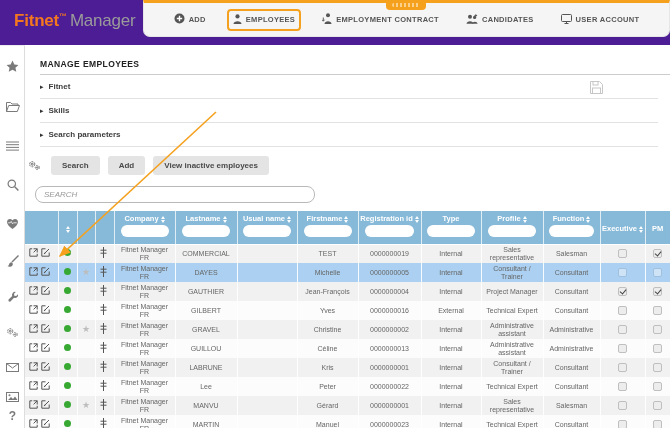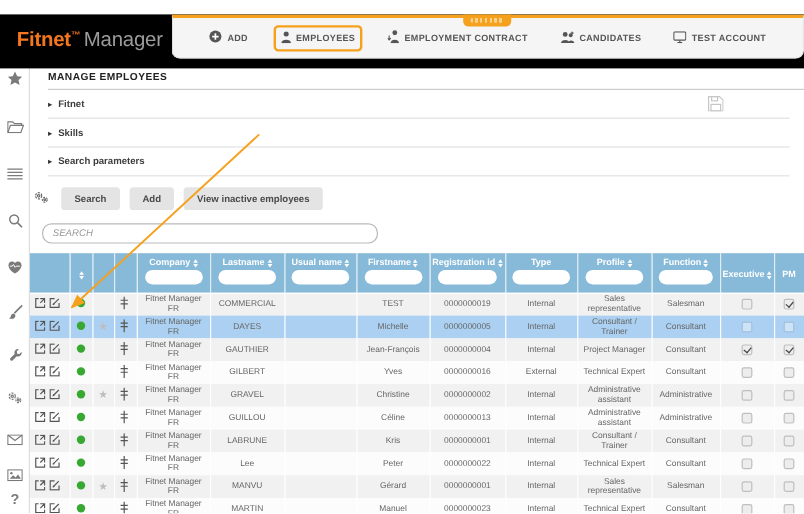--- a/index.html
+++ b/index.html
@@ -3,21 +3,21 @@
 <meta charset="utf-8">
 <style>
   * { margin:0; padding:0; box-sizing:border-box; }
   html,body { background:#fff; }
   .screen {
     position:relative; width:670px; height:428px; overflow:hidden;
     background:#fff; font-family:"Liberation Sans", sans-serif; color:#444;
   }
 
   
-  .header { position:absolute; left:0; top:12px; width:670px; height:45px; background:#000000; z-index:3; }
+  .header { position:absolute; left:0; top:0; width:670px; height:45px; background:#4c1d95; z-index:3; }
   .logo { position:absolute; left:14px; top:11px; font-size:17px; letter-spacing:-0.2px; white-space:nowrap; }
   .logo .brand { color:var(--logo-orange,#F4771F); font-weight:bold; }
   .logo .tm { color:var(--logo-orange,#F4771F); font-size:8px; vertical-align:super; font-weight:bold; }
   .logo .suffix { color:#9b9b9b; font-weight:normal; margin-left:3px; }
 
   .navbar {
     position:absolute; left:143px; top:0; width:527px; height:37px;
     background:#f5f5f5; border:1px solid #e6e6e6; border-top:3px solid var(--accent-orange,#F5A11E);
     border-radius:0 0 7px 7px;
     display:flex; align-items:center; justify-content:center; gap:15px;
@@ -165,21 +165,21 @@
               <path d="M6.2 9.8C6.4 7 11.4 7 11.6 9.8Z" fill="#555"></path>
               <path d="M9.8 0.2v2.6M8.5 1.5h2.6" stroke="#555" stroke-width="0.9"></path>
             </svg></span>
         <span>CANDIDATES</span>
       </div>
       <div class="nav-item">
         <span><svg width="11" height="10" viewBox="0 0 11 10">
               <rect x="0.5" y="0.5" width="10" height="7" rx="1" fill="none" stroke="#555"></rect>
               <path d="M3.5 9.5h4M5.5 7.5v2" stroke="#555"></path>
             </svg></span>
-        <span>TEST ACCOUNT</span>
+        <span>USER ACCOUNT</span>
       </div>
     </div>
     <div class="nav-handle">
         <div class="grip"></div>
       </div>
   </div>
 
   <div class="sidebar">
     <div class="side-ic s1"><svg width="13" height="13" viewBox="0 0 12 12">
           <path d="M6 .5l1.7 3.6 3.8.4-2.8 2.6.8 3.8L6 9l-3.5 1.9.8-3.8L.5 4.5l3.8-.4z" fill="#7a7a7a"></path>

